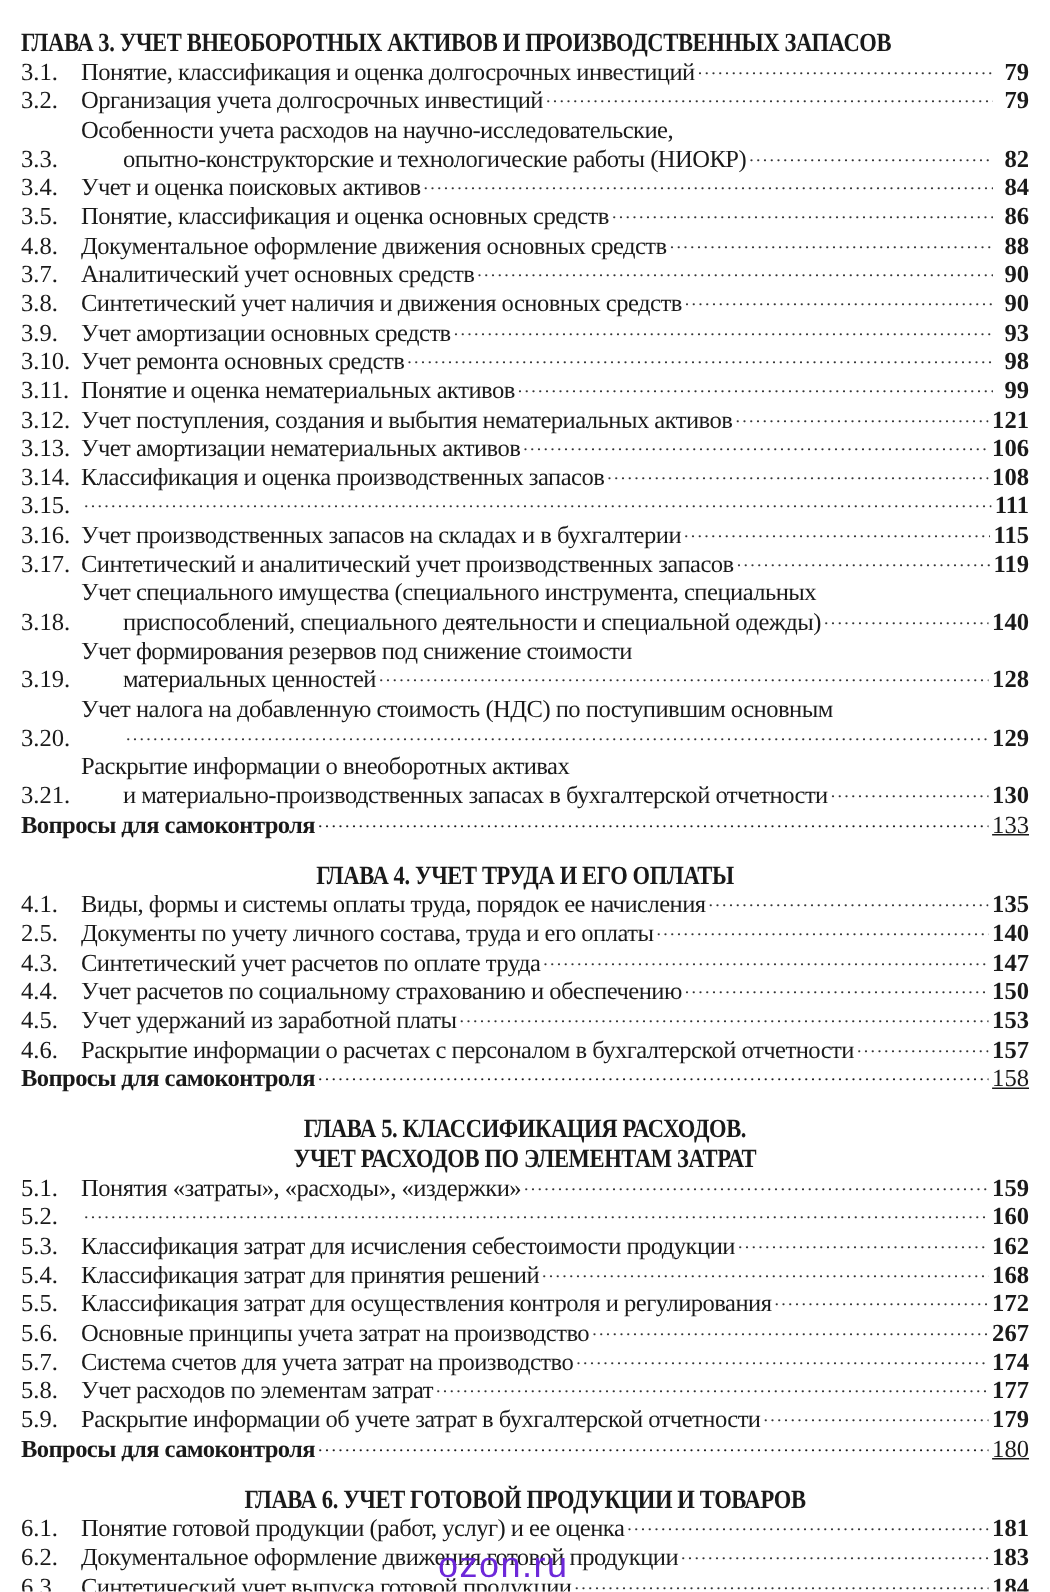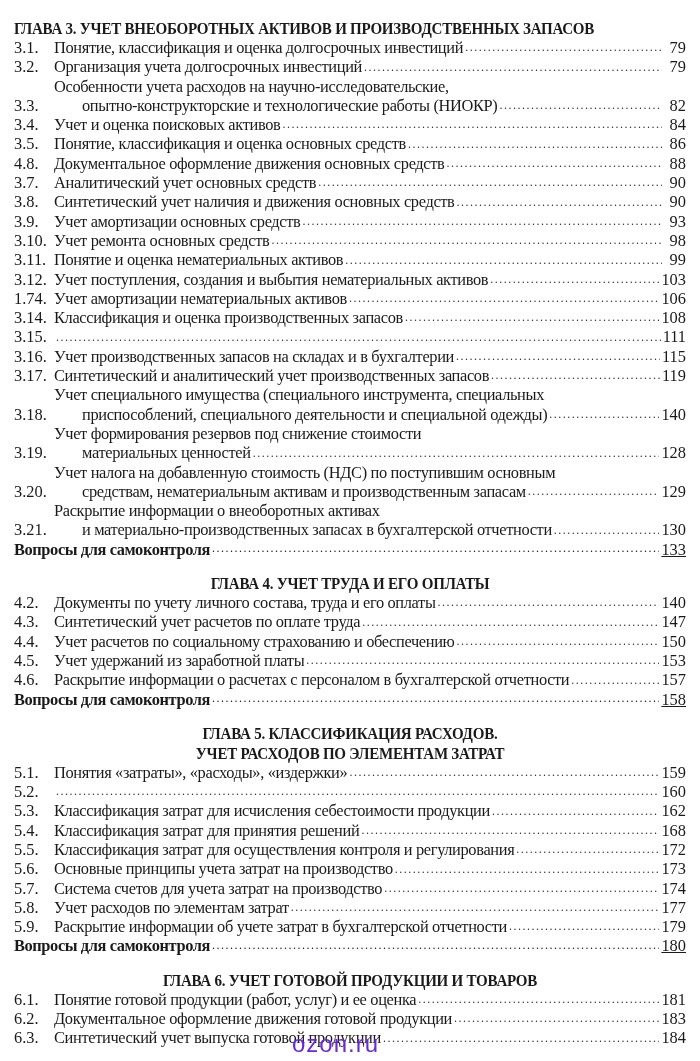--- a/index.html
+++ b/index.html
@@ -12,32 +12,32 @@
     font-family: "Liberation Serif", serif;
     font-weight: bold; font-size: 17.5px; letter-spacing: -0.3px;
     line-height: 20px; text-align: center; transform: scaleX(0.86); transform-origin: center;
     white-space: nowrap;
   }
   .chapter-title.left { text-align: left; transform-origin: left; }
   .chapter { margin-bottom: 14px; }
   .entry { display: flex; align-items: flex-end; font-size: 16.4px; line-height: 19.3px; }
   .entry .num { width: 40px; flex: 0 0 40px; white-space: nowrap; }
   .entry .body { flex: 1; display: flex; flex-direction: column; min-width: 0; }
-  .entry .line { display: flex; align-items: flex-end; white-space: nowrap; }
+  .entry .line { display: flex; align-items: flex-start; white-space: nowrap; }
   .entry .line.cont { padding-left: 28px; }
   .entry .text { white-space: nowrap; transform-origin: left; }
   .entry .dots {
     flex: 1; overflow: hidden; white-space: nowrap; margin: 0 2px;
     letter-spacing: 1.5px; color: #333; font-size: 12px; line-height: 14px; padding-bottom: 3px;
   }
   .entry .dots::after {
     content: "..............................................................................................................................................................................";
   }
-  .entry .page-num { white-space: nowrap; text-align: right; min-width: 22px; }
-  .questions { display: flex; align-items: center; font-size: 16.4px; line-height: 19.3px; font-weight: bold; }
+  .entry .page-num { white-space: nowrap; text-align: right; min-width: 22px; font-weight: bold; }
+  .questions { display: flex; align-items: flex-start; font-size: 16.4px; line-height: 19.3px; font-weight: bold; }
   .questions .text { white-space: nowrap; letter-spacing: -0.4px; }
   .questions .page-num { font-weight: normal; text-decoration: underline; }
   .watermark {
     position: absolute; left: 292px; top: 1030px; font-family: "Liberation Sans", sans-serif;
     font-size: 24px; color: #6d28d9; letter-spacing: 1px;
   }
   .condensed { letter-spacing: -0.35px; }
 </style>
 </head>
 <body>
@@ -157,26 +157,26 @@
             <span class="page-num">99</span>
           </div>
         </div>
       </div>
       <div class="entry">
         <span class="num">3.12.</span>
         <div class="body">
           <div class="line">
             <span class="text condensed">Учет поступления, создания и выбытия нематериальных активов</span>
             <span class="dots"></span>
-            <span class="page-num">103</span>
-          </div>
-        </div>
-      </div>
-      <div class="entry">
-        <span class="num">1.74.</span>
+            <span class="page-num">121</span>
+          </div>
+        </div>
+      </div>
+      <div class="entry">
+        <span class="num">3.13.</span>
         <div class="body">
           <div class="line">
             <span class="text condensed">Учет амортизации нематериальных активов</span>
             <span class="dots"></span>
             <span class="page-num">106</span>
           </div>
         </div>
       </div>
       <div class="entry">
         <span class="num">3.14.</span>
@@ -243,21 +243,20 @@
           </div>
         </div>
       </div>
       <div class="entry">
         <span class="num">3.20.</span>
         <div class="body">
           <div class="line">
             <span class="text condensed">Учет налога на добавленную стоимость (НДС) по поступившим основным</span>
           </div>
           <div class="line cont">
-            <span class="text condensed">средствам, нематериальным активам и производственным запасам</span>
             <span class="dots"></span>
             <span class="page-num">129</span>
           </div>
         </div>
       </div>
       <div class="entry">
         <span class="num">3.21.</span>
         <div class="body">
           <div class="line">
             <span class="text condensed">Раскрытие информации о внеоборотных активах</span>
@@ -271,21 +270,31 @@
       </div>
       <div class="questions">
         <span class="text">Вопросы для самоконтроля</span>
         <span class="dots entry-dots" style="flex: 1 1 0%; overflow: hidden; white-space: nowrap; margin: 0px 2px; letter-spacing: 1.5px; font-size: 12px; line-height: 14px; padding-bottom: 3px; font-weight: normal;">........................................................................................................................................................................................................</span>
         <span class="page-num">133</span>
       </div>
     </div>
     <div class="chapter">
       <div class="chapter-title">ГЛАВА 4. УЧЕТ ТРУДА И ЕГО ОПЛАТЫ</div>
       <div class="entry">
-        <span class="num">4.2.</span>
+        <span class="num">4.1.</span>
+        <div class="body">
+          <div class="line">
+            <span class="text condensed">Виды, формы и системы оплаты труда, порядок ее начисления</span>
+            <span class="dots"></span>
+            <span class="page-num">135</span>
+          </div>
+        </div>
+      </div>
+      <div class="entry">
+        <span class="num">2.5.</span>
         <div class="body">
           <div class="line">
             <span class="text condensed">Документы по учету личного состава, труда и его оплаты</span>
             <span class="dots"></span>
             <span class="page-num">140</span>
           </div>
         </div>
       </div>
       <div class="entry">
         <span class="num">4.3.</span>
@@ -384,21 +393,21 @@
             <span class="page-num">172</span>
           </div>
         </div>
       </div>
       <div class="entry">
         <span class="num">5.6.</span>
         <div class="body">
           <div class="line">
             <span class="text condensed">Основные принципы учета затрат на производство</span>
             <span class="dots"></span>
-            <span class="page-num">173</span>
+            <span class="page-num">267</span>
           </div>
         </div>
       </div>
       <div class="entry">
         <span class="num">5.7.</span>
         <div class="body">
           <div class="line">
             <span class="text condensed">Система счетов для учета затрат на производство</span>
             <span class="dots"></span>
             <span class="page-num">174</span>

